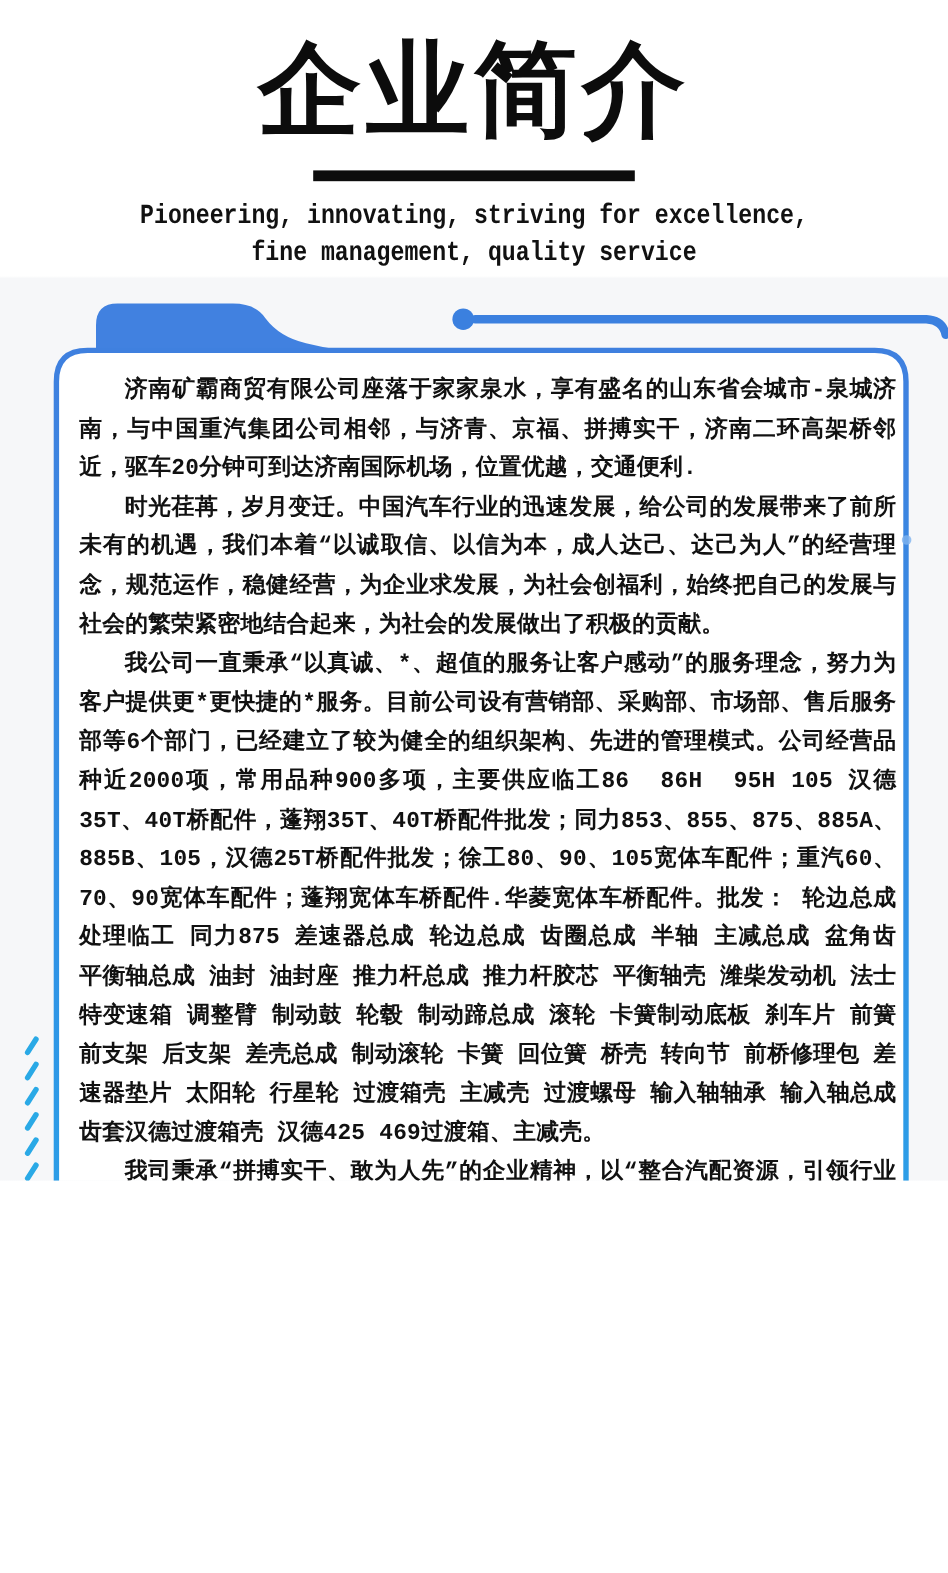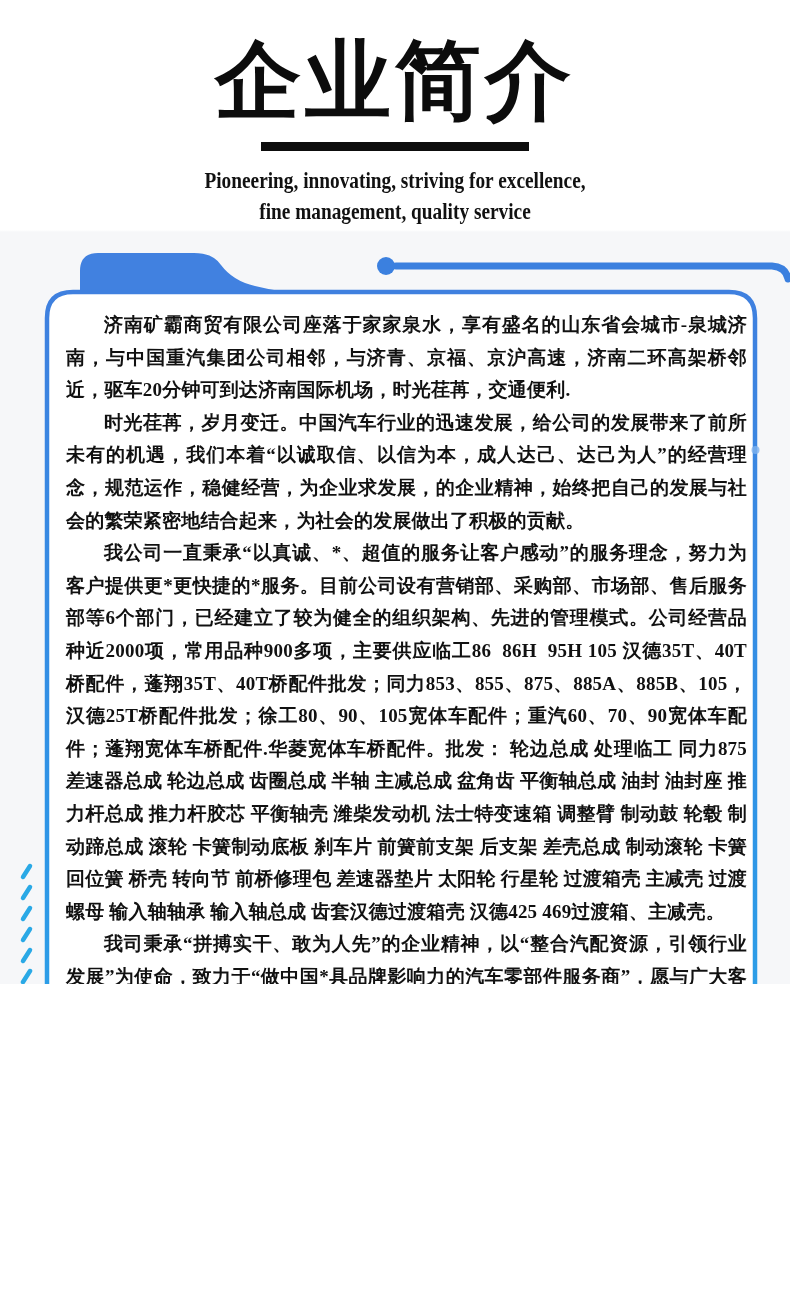--- a/index.html
+++ b/index.html
@@ -4,21 +4,21 @@
 <style>
   html,body{margin:0;padding:0;}
   .page{
     position:relative;
     width:790px;height:984px;
     overflow:hidden;
     background:linear-gradient(to bottom,
       #ffffff 0px,#ffffff 230px,
       #f6f7f9 232px,#f6f7f9 1298px,
       #fafaf0 1300px,#fafaf0 1311px);
-    font-family:Liberation Serif, serif;
+    font-family:Liberation Mono, monospace;
   }
   .header{position:absolute;top:0;left:0;width:100%;text-align:center;}
   .title{
     margin:28px 0 0 0;
     font-size:86px;line-height:1.25;
     font-weight:900;color:#0c0c0c;letter-spacing:4px;
   }
   .title-underline{
     width:268px;height:9px;background:#0d0d0d;
     margin:6px auto 14px auto;
@@ -108,19 +108,19 @@
       <line x1="218.5" y1="1243" x2="229.5" y2="1223"></line>
       <line x1="234" y1="1243" x2="245" y2="1223"></line>
       <line x1="249.5" y1="1243" x2="260.5" y2="1223"></line>
     </g>
 
     <circle cx="697" cy="1237" r="9" fill="#29a9e8"></circle>
     <path d="M 706,1237 H 756 Q 771,1237 775,1224" stroke="#29a9e8" stroke-width="5.5" fill="none" stroke-linecap="round"></path>
   </svg>
 
   <div class="content-text">
-    <p>济南矿霸商贸有限公司座落于家家泉水，享有盛名的山东省会城市-泉城济南，与中国重汽集团公司相邻，与济青、京福、京沪高速，济南二环高架桥邻近，驱车20分钟可到达济南国际机场，时光荏苒，交通便利.</p>
-    <p>时光荏苒，岁月变迁。中国汽车行业的迅速发展，给公司的发展带来了前所未有的机遇，我们本着“以诚取信、以信为本，成人达己、达己为人”的经营理念，规范运作，稳健经营，为企业求发展，的企业精神，始终把自己的发展与社会的繁荣紧密地结合起来，为社会的发展做出了积极的贡献。</p>
+    <p>济南矿霸商贸有限公司座落于家家泉水，享有盛名的山东省会城市-泉城济南，与中国重汽集团公司相邻，与济青、京福、拼搏实干，济南二环高架桥邻近，驱车20分钟可到达济南国际机场，位置优越，交通便利.</p>
+    <p>时光荏苒，岁月变迁。中国汽车行业的迅速发展，给公司的发展带来了前所未有的机遇，我们本着“以诚取信、以信为本，成人达己、达己为人”的经营理念，规范运作，稳健经营，为企业求发展，为社会创福利，始终把自己的发展与社会的繁荣紧密地结合起来，为社会的发展做出了积极的贡献。</p>
     <p>我公司一直秉承“以真诚、*、超值的服务让客户感动”的服务理念，努力为客户提供更*更快捷的*服务。目前公司设有营销部、采购部、市场部、售后服务部等6个部门，已经建立了较为健全的组织架构、先进的管理模式。公司经营品种近2000项，常用品种900多项，主要供应临工86  86H  95H 105 汉德35T、40T桥配件，蓬翔35T、40T桥配件批发；同力853、855、875、885A、885B、105，汉德25T桥配件批发；徐工80、90、105宽体车配件；重汽60、70、90宽体车配件；蓬翔宽体车桥配件.华菱宽体车桥配件。批发： 轮边总成 处理临工 同力875 差速器总成 轮边总成 齿圈总成 半轴 主减总成 盆角齿 平衡轴总成 油封 油封座 推力杆总成 推力杆胶芯 平衡轴壳 潍柴发动机 法士特变速箱 调整臂 制动鼓 轮毂 制动蹄总成 滚轮 卡簧制动底板 刹车片 前簧前支架 后支架 差壳总成 制动滚轮 卡簧 回位簧 桥壳 转向节 前桥修理包 差速器垫片 太阳轮 行星轮 过渡箱壳 主减壳 过渡螺母 输入轴轴承 输入轴总成 齿套汉德过渡箱壳 汉德425 469过渡箱、主减壳。</p>
     <p>我司秉承“拼搏实干、敢为人先”的企业精神，以“整合汽配资源，引领行业发展”为使命，致力于“做中国*具品牌影响力的汽车零部件服务商”，愿与广大客户携手合作，共展宏图。本着薄利多销，以规模求发展的经营理念，坚定不移的走品牌与合作发展之路，为合作伙伴创造更多价值，我们将同用户一起分享重汽发展代来的机遇和成果。</p>
   </div>
 
 </div>
 
 </body></html>

